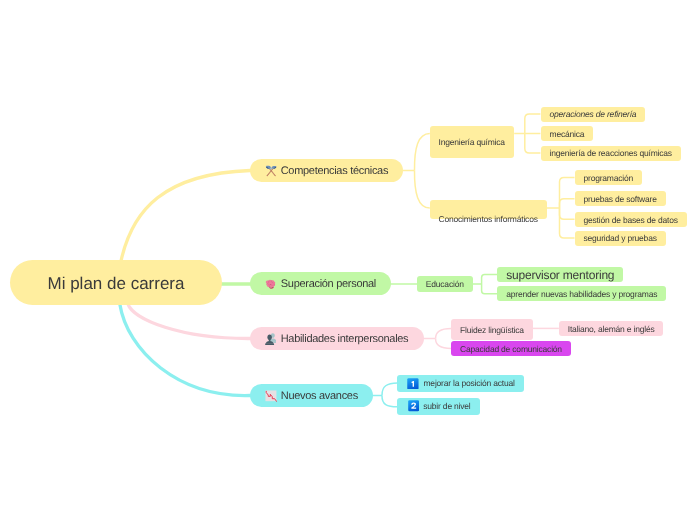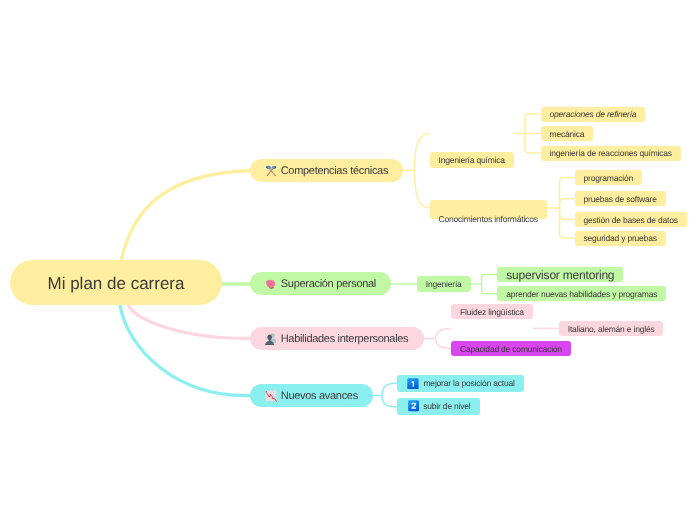--- a/index.html
+++ b/index.html
@@ -86,21 +86,21 @@
         <path d="M13.8 11.2 L17.4 6.8 L19.6 9.0 L16.0 13.4 Z" fill="#8EAFD2"></path>
         <path d="M25.8 2.6 C23.6 2.4 21.6 3.4 20.6 4.6 L19.2 6.8 L22.4 11.0 L25.6 10.4 C27.8 10.0 30.4 9.2 31.8 7.6 C33.2 6.0 33.2 4.2 33.2 4.2 L31.4 2.6 C31.4 2.6 29.0 2.9 25.8 2.6 Z" fill="#6E90B8"></path>
         <path d="M33.2 4.2 C33.2 4.2 33.2 6.0 31.8 7.6 C30.4 9.2 27.8 10.0 25.6 10.4 L24.2 10.7 L29.6 5.6 Z" fill="#3B587C"></path>
         <path d="M22.4 11.0 L19.2 6.8 L17.2 8.8 L20.4 13.0 Z" fill="#8EAFD2"></path>
       </g>
     </svg>
   </span>
   <span class="lbl">Competencias técnicas</span>
 </div>
 
-<div class="node l2" style="left:429.5px;top:125.5px;height:16px;padding:1px 9px 0 9px;background:#FFEE9F;font-size:8.5px;margin-top:26px;">
+<div class="node l2" style="left:429.5px;top:125.5px;height:32px;padding:1px 9px 0 9px;background:#FFEE9F;font-size:8.5px;">
   <span class="lbl">Ingeniería química</span>
 </div>
 <div class="node l3" style="left:540.5px;top:106.5px;height:15px;padding:1px 9px 0 9px;background:#FFEE9F;font-size:8.5px;font-style:italic;">
   <span class="lbl">operaciones de refinería</span>
 </div>
 <div class="node l3" style="left:540.5px;top:126px;height:15px;padding:1px 9px 0 9px;background:#FFEE9F;font-size:8.5px;">
   <span class="lbl">mecánica</span>
 </div>
 <div class="node l3" style="left:540.5px;top:145.5px;height:15px;padding:1px 9px 0 9px;background:#FFEE9F;font-size:8.5px;">
   <span class="lbl">ingeniería de reacciones químicas</span>
@@ -134,21 +134,21 @@
         <path d="M16.2 18.6 C19.4 17.6 22.6 19.0 24.0 21.8"></path>
         <path d="M29.8 16.6 C31.4 18.4 31.2 21.2 29.4 23.0"></path>
         <path d="M14.4 21.8 C15.4 23.6 15.0 25.4 14.3 26.4"></path>
       </g>
       <ellipse cx="17.4" cy="18.4" rx="1.6" ry="1.3" fill="#C74767"></ellipse>
     </svg>
   </span>
   <span class="lbl">Superación personal</span>
 </div>
 <div class="node l2" style="left:416.8px;top:276px;height:16px;padding:1px 9px 0 9px;background:#C1F8A5;font-size:8.5px;">
-  <span class="lbl">Ingeniería</span>
+  <span class="lbl">Educación</span>
 </div>
 <div class="node l3" style="left:497.3px;top:267px;height:15px;padding:1px 9px 0 9px;background:#C1F8A5;font-size:12px;">
   <span class="lbl">supervisor mentoring</span>
 </div>
 <div class="node l3" style="left:497.3px;top:286px;height:15px;padding:1px 9px 0 9px;background:#C1F8A5;font-size:8.5px;">
   <span class="lbl">aprender nuevas habilidades y programas</span>
 </div>
 
 <div class="node l1" style="left:249.5px;top:327px;height:23px;padding:1.4px 15.2px 0 15.2px;background:#FDD7DF;font-size:11px;">
   <span class="emo" style="width:11.4px;height:12.1px;margin-right:4.6px;margin-top:-0.7px;">
@@ -161,21 +161,21 @@
       <g fill="#475B66">
         <path d="M14.6 22.5 C18.8 22.5 21.6 18.6 21.6 13.3 C21.6 8.0 18.8 4.7 14.6 4.7 C10.4 4.7 7.6 8.0 7.6 13.3 C7.6 18.6 10.4 22.5 14.6 22.5 Z"></path>
         <path d="M12.0 21.5 L17.2 21.5 L17.2 27.0 L12.0 27.0 Z"></path>
         <path d="M14.6 24.8 C7.4 24.8 2.4 28.8 2.4 34.2 L26.8 34.2 C26.8 28.8 21.8 24.8 14.6 24.8 Z"></path>
         <path d="M0.6 33.0 L28.6 33.0 L28.6 38.0 L0.6 38.0 Z"></path>
       </g>
     </svg>
   </span>
   <span class="lbl">Habilidades interpersonales</span>
 </div>
-<div class="node l2" style="left:451.1px;top:304px;height:15px;padding:1px 9px 0 9px;background:#FDD7DF;font-size:8.5px;">
+<div class="node l2" style="left:451.1px;top:319px;height:21px;padding:1px 9px 0 9px;background:#FDD7DF;font-size:8.5px;">
   <span class="lbl">Fluidez lingüística</span>
 </div>
 <div class="node l3" style="left:558.8px;top:320.6px;height:15.5px;padding:1px 9px 0 9px;background:#FDD7DF;font-size:8.5px;">
   <span class="lbl">Italiano, alemán e inglés</span>
 </div>
 <div class="node l2" style="left:451.1px;top:340.8px;height:15.3px;padding:1px 9px 0 9px;background:#d946ef;font-size:8.5px;">
   <span class="lbl">Capacidad de comunicación</span>
 </div>
 
 <div class="node l2" style="left:397.2px;top:375.2px;height:16.8px;padding:0 9px 0 10.3px;background:#8CEFEF;font-size:8.5px;">

